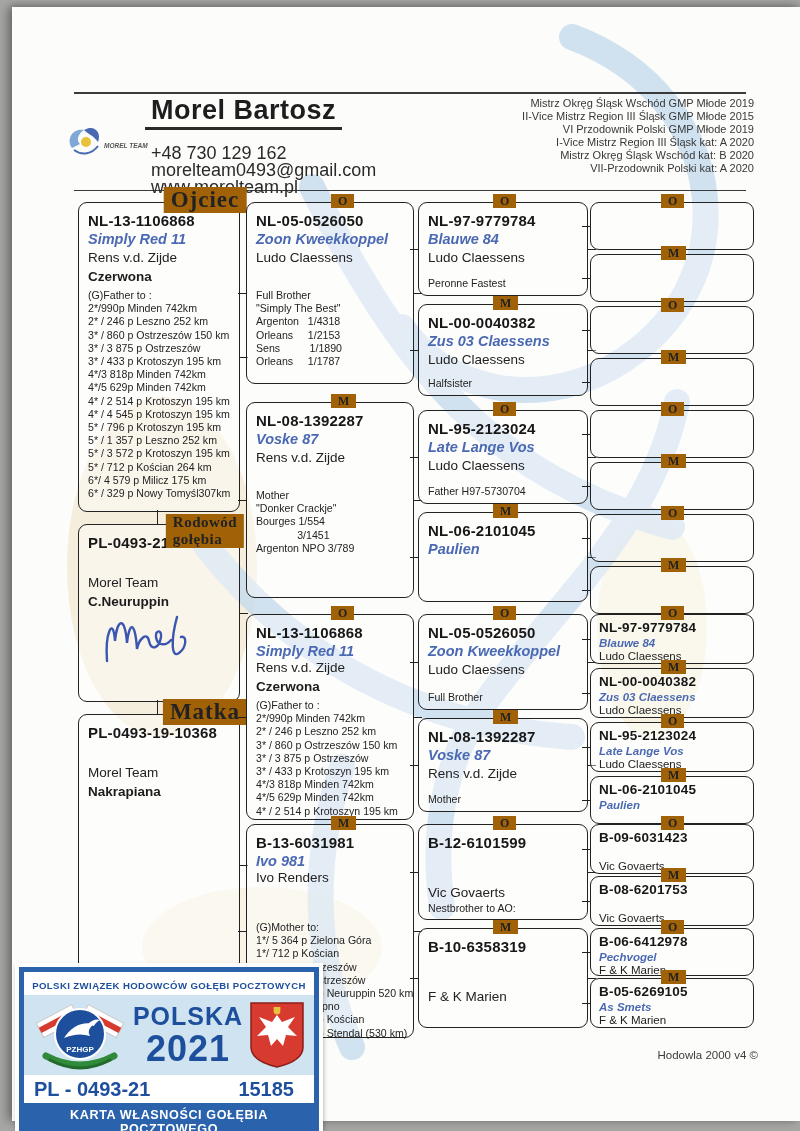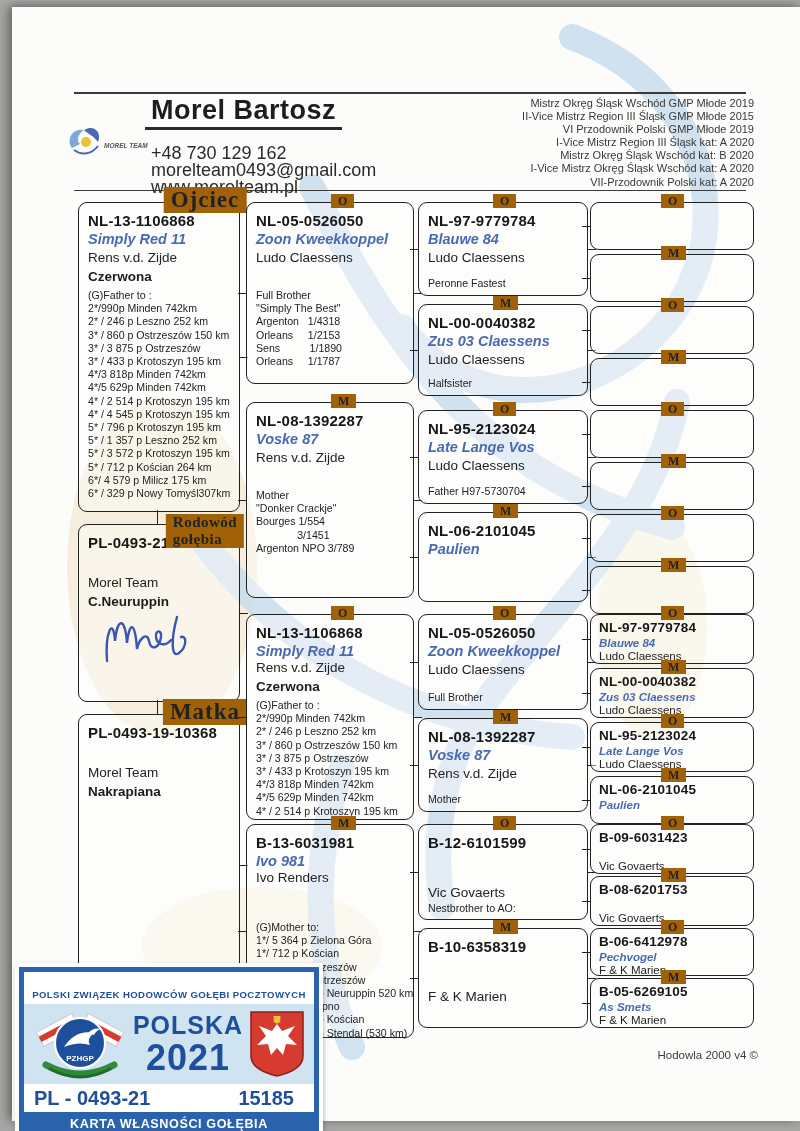--- a/index.html
+++ b/index.html
@@ -41,21 +41,21 @@
   .small .name{font-size:11.5px;line-height:14px;min-height:13px;}
   .small .breeder{font-size:11.5px;line-height:14px;}
   .vconn{position:absolute;width:0;border-left:1.8px solid #222;z-index:2;}
   .sig{position:absolute;left:20px;top:78px;}
 
   
   .stamp{position:absolute;left:3px;top:956px;width:300px;z-index:5;background:#fff;padding:4px;
          box-shadow:1px 2px 4px rgba(0,0,0,.25);}
   .stamp-frame{border:5px solid #2a63ac;display:flex;flex-direction:column;}
   .st-fed{background:#fff;color:#1d4f9c;font-size:9.6px;font-weight:bold;text-align:center;
-          letter-spacing:.4px;padding:17px 2px 4px 2px;}
+          letter-spacing:.4px;padding:8px 2px 4px 2px;}
   .st-mid{background:#cfe3f1;height:76px;display:flex;align-items:center;justify-content:space-between;padding:2px 8px;}
   .st-year{color:#1d4f9c;text-align:center;line-height:1;}
   .st-year .c{font-size:25px;font-weight:900;letter-spacing:1px;}
   .st-year .y{font-size:36px;font-weight:900;letter-spacing:1px;margin-top:2px;}
   .st-nums{background:#fff;color:#1d4f9c;display:flex;justify-content:space-between;
            font-size:20px;font-weight:bold;padding:3px 20px 2px 10px;}
   .st-banner{background:#2a63ac;color:#fff;text-align:center;font-size:12.6px;font-weight:bold;
              letter-spacing:.6px;padding:5px 0 4px 0;}
   .credit{position:absolute;right:42px;top:1042px;font-size:11.5px;color:#3c3c3c;padding-left:46px;}
 </style>
@@ -97,21 +97,20 @@
    <div class="contact" style="top:136px;">+48 730 129 162</div>
    <div class="contact" style="top:153px;">morelteam0493@gmail.com</div>
    <div class="contact" style="top:170px;">www.morelteam.pl</div>
 
    <div class="achv" style="top:90px;">
      <div>Mistrz Okręg Śląsk Wschód GMP Młode 2019</div>
      <div>II-Vice Mistrz Region III Śląsk GMP Młode 2015</div>
      <div>VI Przodownik Polski GMP Młode 2019</div>
      <div>I-Vice Mistrz Region III Śląsk kat: A 2020</div>
      <div>Mistrz Okręg Śląsk Wschód kat: B 2020</div>
-     <div>I-Vice Mistrz Okręg Śląsk Wschód kat: A 2020</div>
      <div>VII-Przodownik Polski kat: A 2020</div>
    </div>
 
    <div class="box noarm rarm" style="left:66px;top:195px;width:160px;height:308px;">
      <span class="leg big">Ojciec</span>
      <div class="bi">
        <div class="ring">NL-13-1106868</div>
        <div class="name">Simply Red 11</div>
        <div class="breeder">Rens v.d. Zijde</div>
        <div class="colorline">Czerwona</div>

